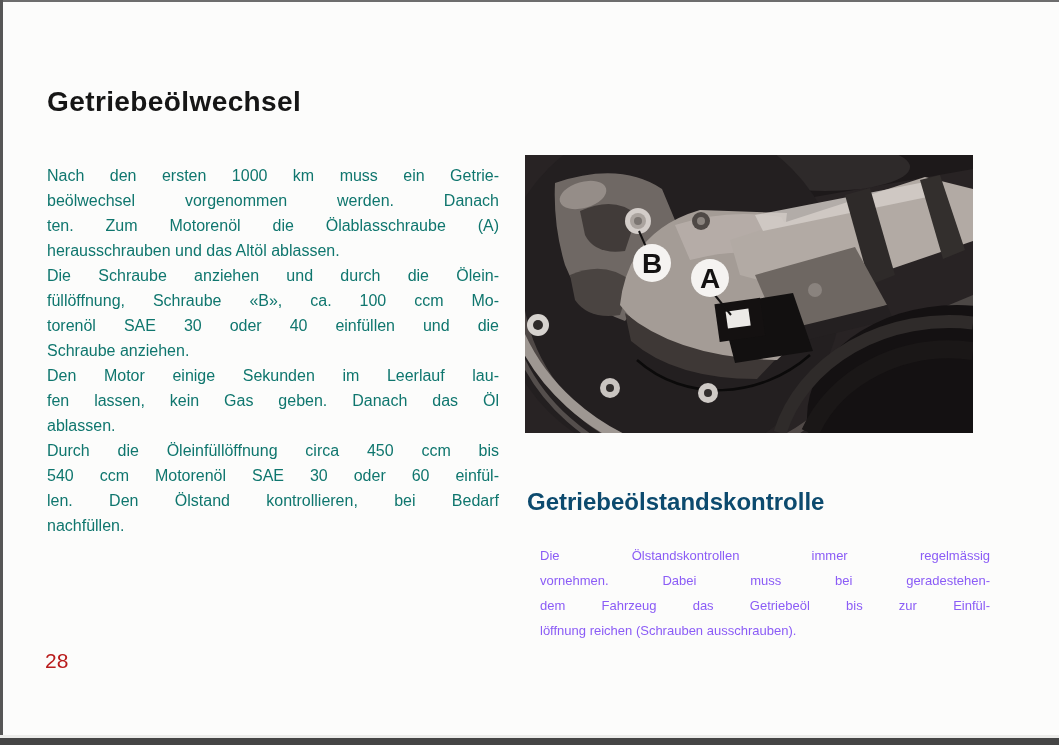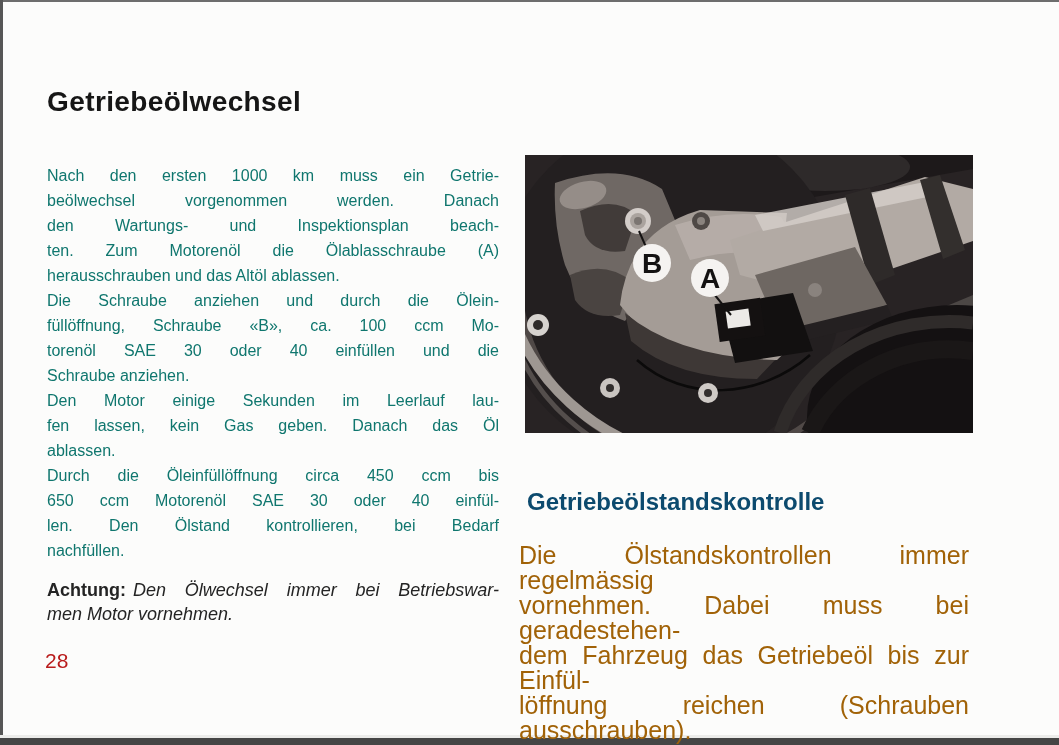--- a/index.html
+++ b/index.html
@@ -40,63 +40,58 @@
   .photo svg{display:block;width:100%;height:100%;}
   .callout-letter{
     font-family:"Liberation Sans","DejaVu Sans",sans-serif;
     font-weight:bold;font-size:28px;fill:#141212;text-anchor:middle;
   }
 
   .section-title{
     position:absolute;left:527px;top:487px;margin:0;width:450px;
     font-size:24px;line-height:30px;font-weight:bold;color:#0c4a6e;
   }
-  .col-right-text{position:absolute;left:519px;top:543px;width:450px;
-    font-size:25px;line-height:25px;color:#a16207;}
+  .col-right-text{position:absolute;left:540px;top:543px;width:450px;
+    font-size:13px;line-height:25px;color:#8b5cf6;}
 </style>
 </head>
 <body>
 
 <div class="page">
   <div class="edge edge-top"></div>
   <div class="edge edge-left"></div>
   <div class="edge edge-right"></div>
   <div class="edge edge-bottom-haze"></div>
   <div class="edge edge-bottom"></div>
 
   <div class="col-left">
     <h1 class="doc-title">Getriebeölwechsel</h1>
     <div class="para">
         <div class="jline">Nach den ersten 1000 km muss ein Getrie-</div>
         <div class="jline">beölwechsel vorgenommen werden. Danach</div>
-        <div class="jline">den Wartungs- und Inspektionsplan beach-</div>
         <div class="jline">ten. Zum Motorenöl die Ölablasschraube (A)</div>
         <div class="jline last">herausschrauben und das Altöl ablassen.</div>
       </div>
     <div class="para">
         <div class="jline">Die Schraube anziehen und durch die Ölein-</div>
         <div class="jline">füllöffnung, Schraube «B», ca. 100 ccm Mo-</div>
         <div class="jline">torenöl SAE 30 oder 40 einfüllen und die</div>
         <div class="jline last">Schraube anziehen.</div>
       </div>
     <div class="para">
         <div class="jline">Den Motor einige Sekunden im Leerlauf lau-</div>
         <div class="jline">fen lassen, kein Gas geben. Danach das Öl</div>
         <div class="jline last">ablassen.</div>
       </div>
     <div class="para">
         <div class="jline">Durch die Öleinfüllöffnung circa 450 ccm bis</div>
-        <div class="jline">650 ccm Motorenöl SAE 30 oder 40 einfül-</div>
+        <div class="jline">540 ccm Motorenöl SAE 30 oder 60 einfül-</div>
         <div class="jline">len. Den Ölstand kontrollieren, bei Bedarf</div>
         <div class="jline last">nachfüllen.</div>
       </div>
-    <div class="note">
-      <div class="jline"><b>Achtung:</b><i>Den Ölwechsel immer bei Betriebswar-</i></div>
-      <div class="jline last"><i>men Motor vornehmen.</i></div>
-    </div>
   </div>
 
   <div class="page-number">28</div>
 
   <figure class="photo" style="margin:0">
     <svg viewBox="0 0 448 278" preserveAspectRatio="none">
 
       <rect x="0" y="0" width="448" height="278" fill="#282324"></rect>
 
       <path d="M150,0 L448,0 L448,14 L255,48 Q195,18 150,0 Z" fill="#1d191a"></path>

